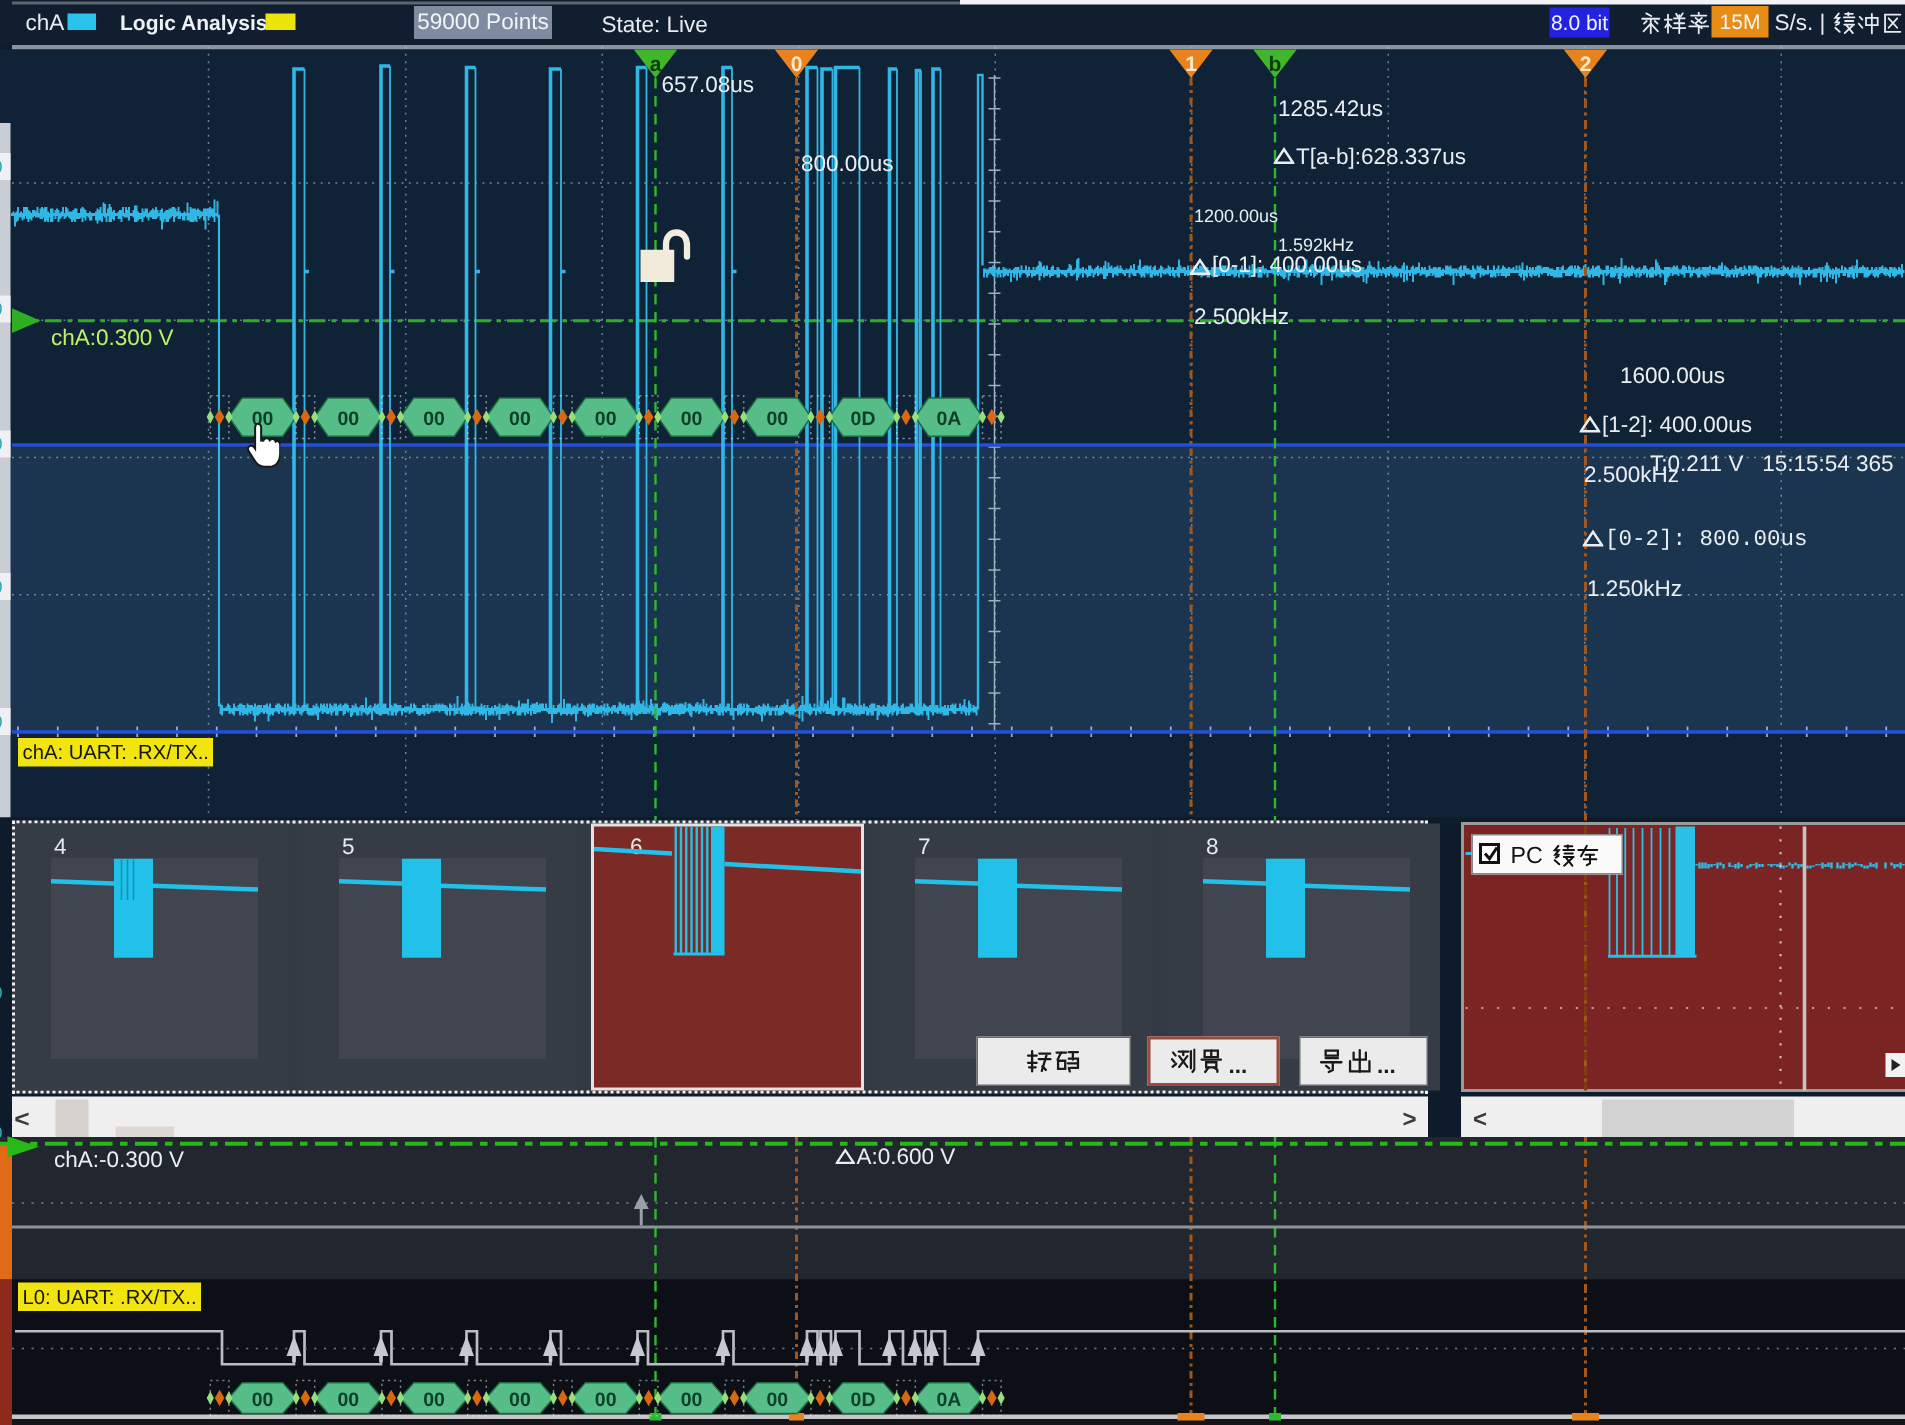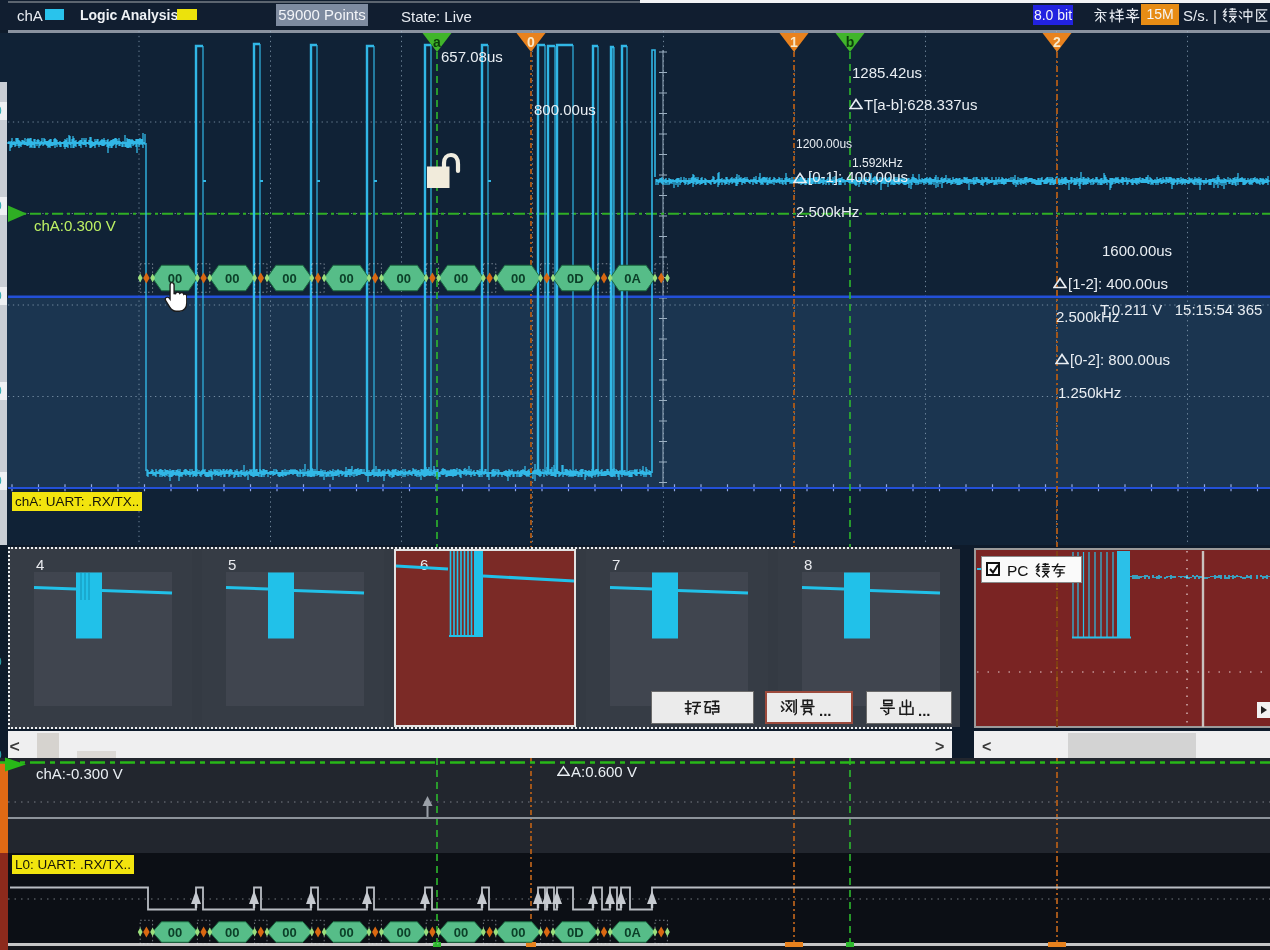--- a/index.html
+++ b/index.html
@@ -381,31 +381,31 @@
     <path d="M7,1.5 L13,10.5 H1 Z" fill="none" stroke="#e9eef3" stroke-width="1.6"></path>
   </svg>
 <div style="position:absolute;left:864px;top:96px;font-size:15px;color:#e9eef3;font-weight:400;white-space:pre;">T[a-b]:628.337us</div>
 <div style="position:absolute;left:796px;top:137px;font-size:12px;color:#e9eef3;font-weight:400;white-space:pre;">1200.00us</div>
 <div style="position:absolute;left:852px;top:156px;font-size:12px;color:#e9eef3;font-weight:400;white-space:pre;text-align:center;">1.592kHz</div>
 <svg style="position:absolute;left:793px;top:172px" width="14" height="12" viewBox="0 0 14 12">
     <path d="M7,1.5 L13,10.5 H1 Z" fill="none" stroke="#e9eef3" stroke-width="1.6"></path>
   </svg>
 <div style="position:absolute;left:808px;top:168px;font-size:15px;color:#e9eef3;font-weight:400;white-space:pre;">[0-1]: 400.00us</div>
 <div style="position:absolute;left:796px;top:203px;font-size:15px;color:#e9eef3;font-weight:400;white-space:pre;">2.500kHz</div>
-<div style="position:absolute;left:1102px;top:242px;font-size:15px;color:#e9eef3;font-weight:400;white-space:pre;">1600.00us</div>
+<div style="position:absolute;left:1058px;top:242px;font-size:15px;color:#e9eef3;font-weight:400;white-space:pre;padding-left:22px;">1600.00us</div>
 <svg style="position:absolute;left:1053px;top:277px" width="14" height="12" viewBox="0 0 14 12">
     <path d="M7,1.5 L13,10.5 H1 Z" fill="none" stroke="#e9eef3" stroke-width="1.6"></path>
   </svg>
 <div style="position:absolute;left:1068px;top:275px;font-size:15px;color:#e9eef3;font-weight:400;white-space:pre;">[1-2]: 400.00us</div>
 <div style="position:absolute;left:1056px;top:308px;font-size:15px;color:#e9eef3;font-weight:400;white-space:pre;">2.500kHz</div>
 <div style="position:absolute;left:1100px;top:301px;font-size:15px;color:#e9eef3;font-weight:400;white-space:pre;">T:0.211 V&nbsp;&nbsp;&nbsp;15:15:54 365</div>
 <svg style="position:absolute;left:1055px;top:353px" width="14" height="12" viewBox="0 0 14 12">
     <path d="M7,1.5 L13,10.5 H1 Z" fill="none" stroke="#e9eef3" stroke-width="1.6"></path>
   </svg>
-<div style="position:absolute;left:1070px;top:351px;font-size:15px;color:#e9eef3;font-weight:400;white-space:pre;">[0-2]: 800.00us</div>
+<div style="position:absolute;left:1070px;top:351px;font-size:15px;color:#e9eef3;font-weight:400;white-space:pre;font-family:Liberation Mono, monospace;">[0-2]: 800.00us</div>
 <div style="position:absolute;left:1058px;top:384px;font-size:15px;color:#e9eef3;font-weight:400;white-space:pre;">1.250kHz</div>
 <div style="position:absolute;left:34px;top:217px;font-size:15px;color:#bef264;font-weight:400;white-space:pre;">chA:0.300 V</div>
 <div style="position:absolute;left:36px;top:765px;font-size:15px;color:#e9eef3;font-weight:400;white-space:pre;">chA:-0.300 V</div>
 <svg style="position:absolute;left:557px;top:765px" width="13" height="12" viewBox="0 0 14 12">
     <path d="M7,1.5 L13,10.5 H1 Z" fill="none" stroke="#e9eef3" stroke-width="1.6"></path>
   </svg>
 <div style="position:absolute;left:571px;top:763px;font-size:15px;color:#e9eef3;font-weight:400;white-space:pre;">A:0.600 V</div>
 <div class="abs" style="left:12px;top:492px;height:19px;background:#f2e40e;color:#15150a;font-size:13.5px;line-height:19px;padding:0 3px">chA: UART: .RX/TX..</div>
 <div class="abs" style="left:12px;top:855px;height:19px;background:#f2e40e;color:#15150a;font-size:13.5px;line-height:19px;padding:0 3px">L0: UART: .RX/TX..</div>
 <svg style="position:absolute;left:684px;top:699px" width="17" height="17" viewBox="0 0 100 100" fill="none" stroke="#1a1a1a" stroke-width="9" stroke-linecap="round">

